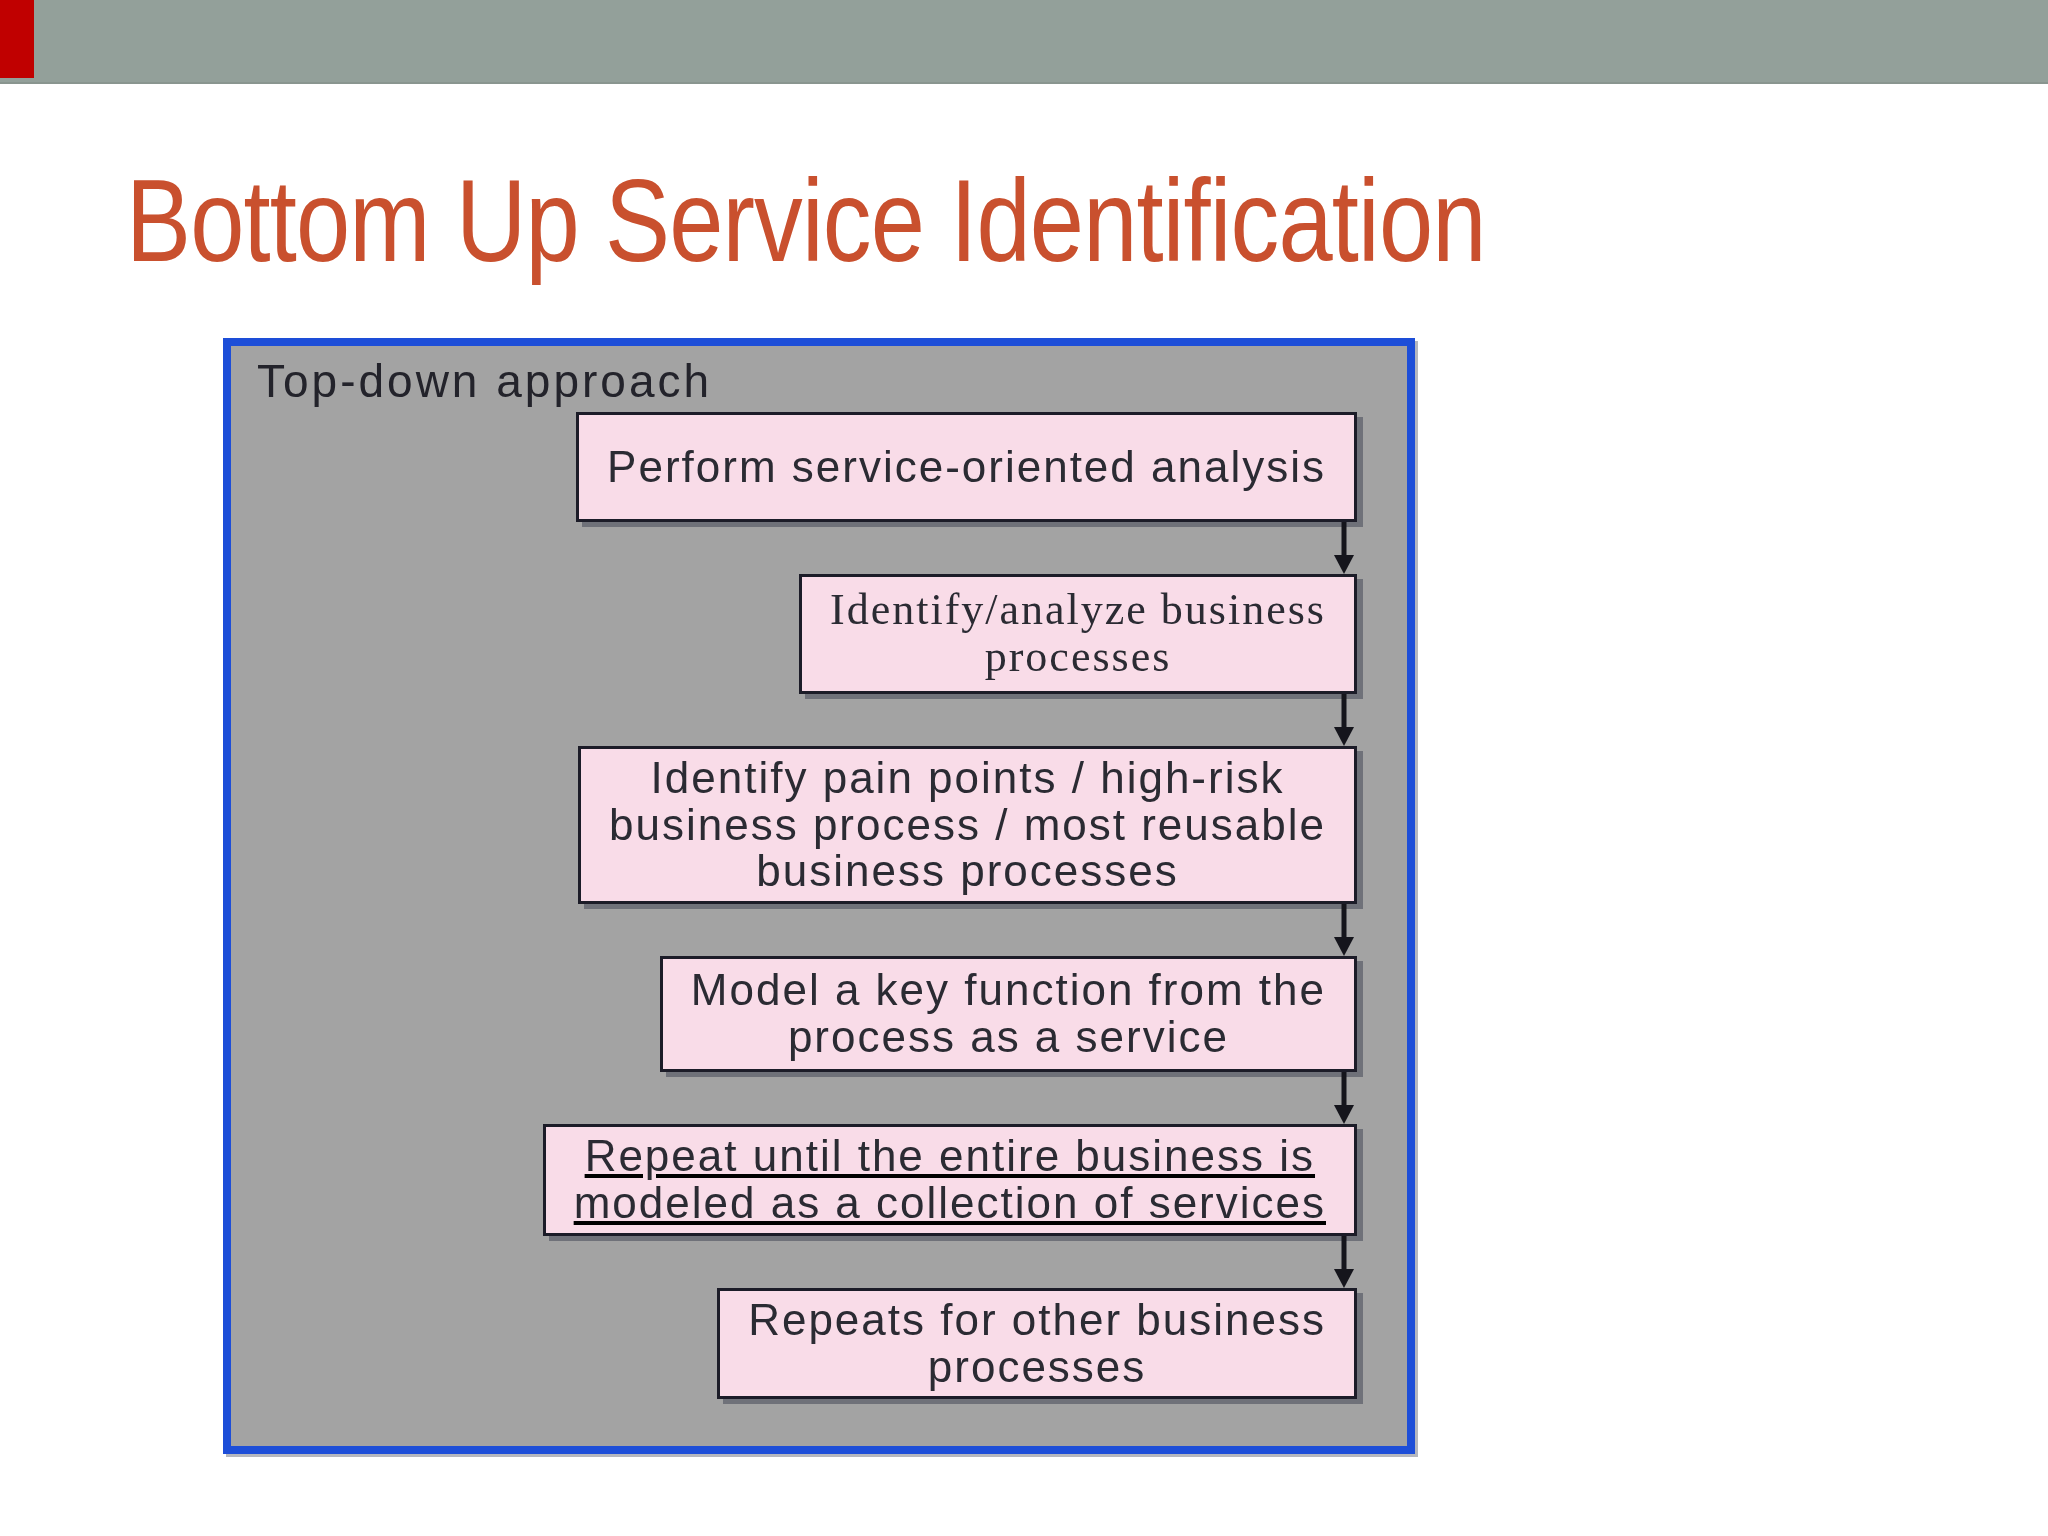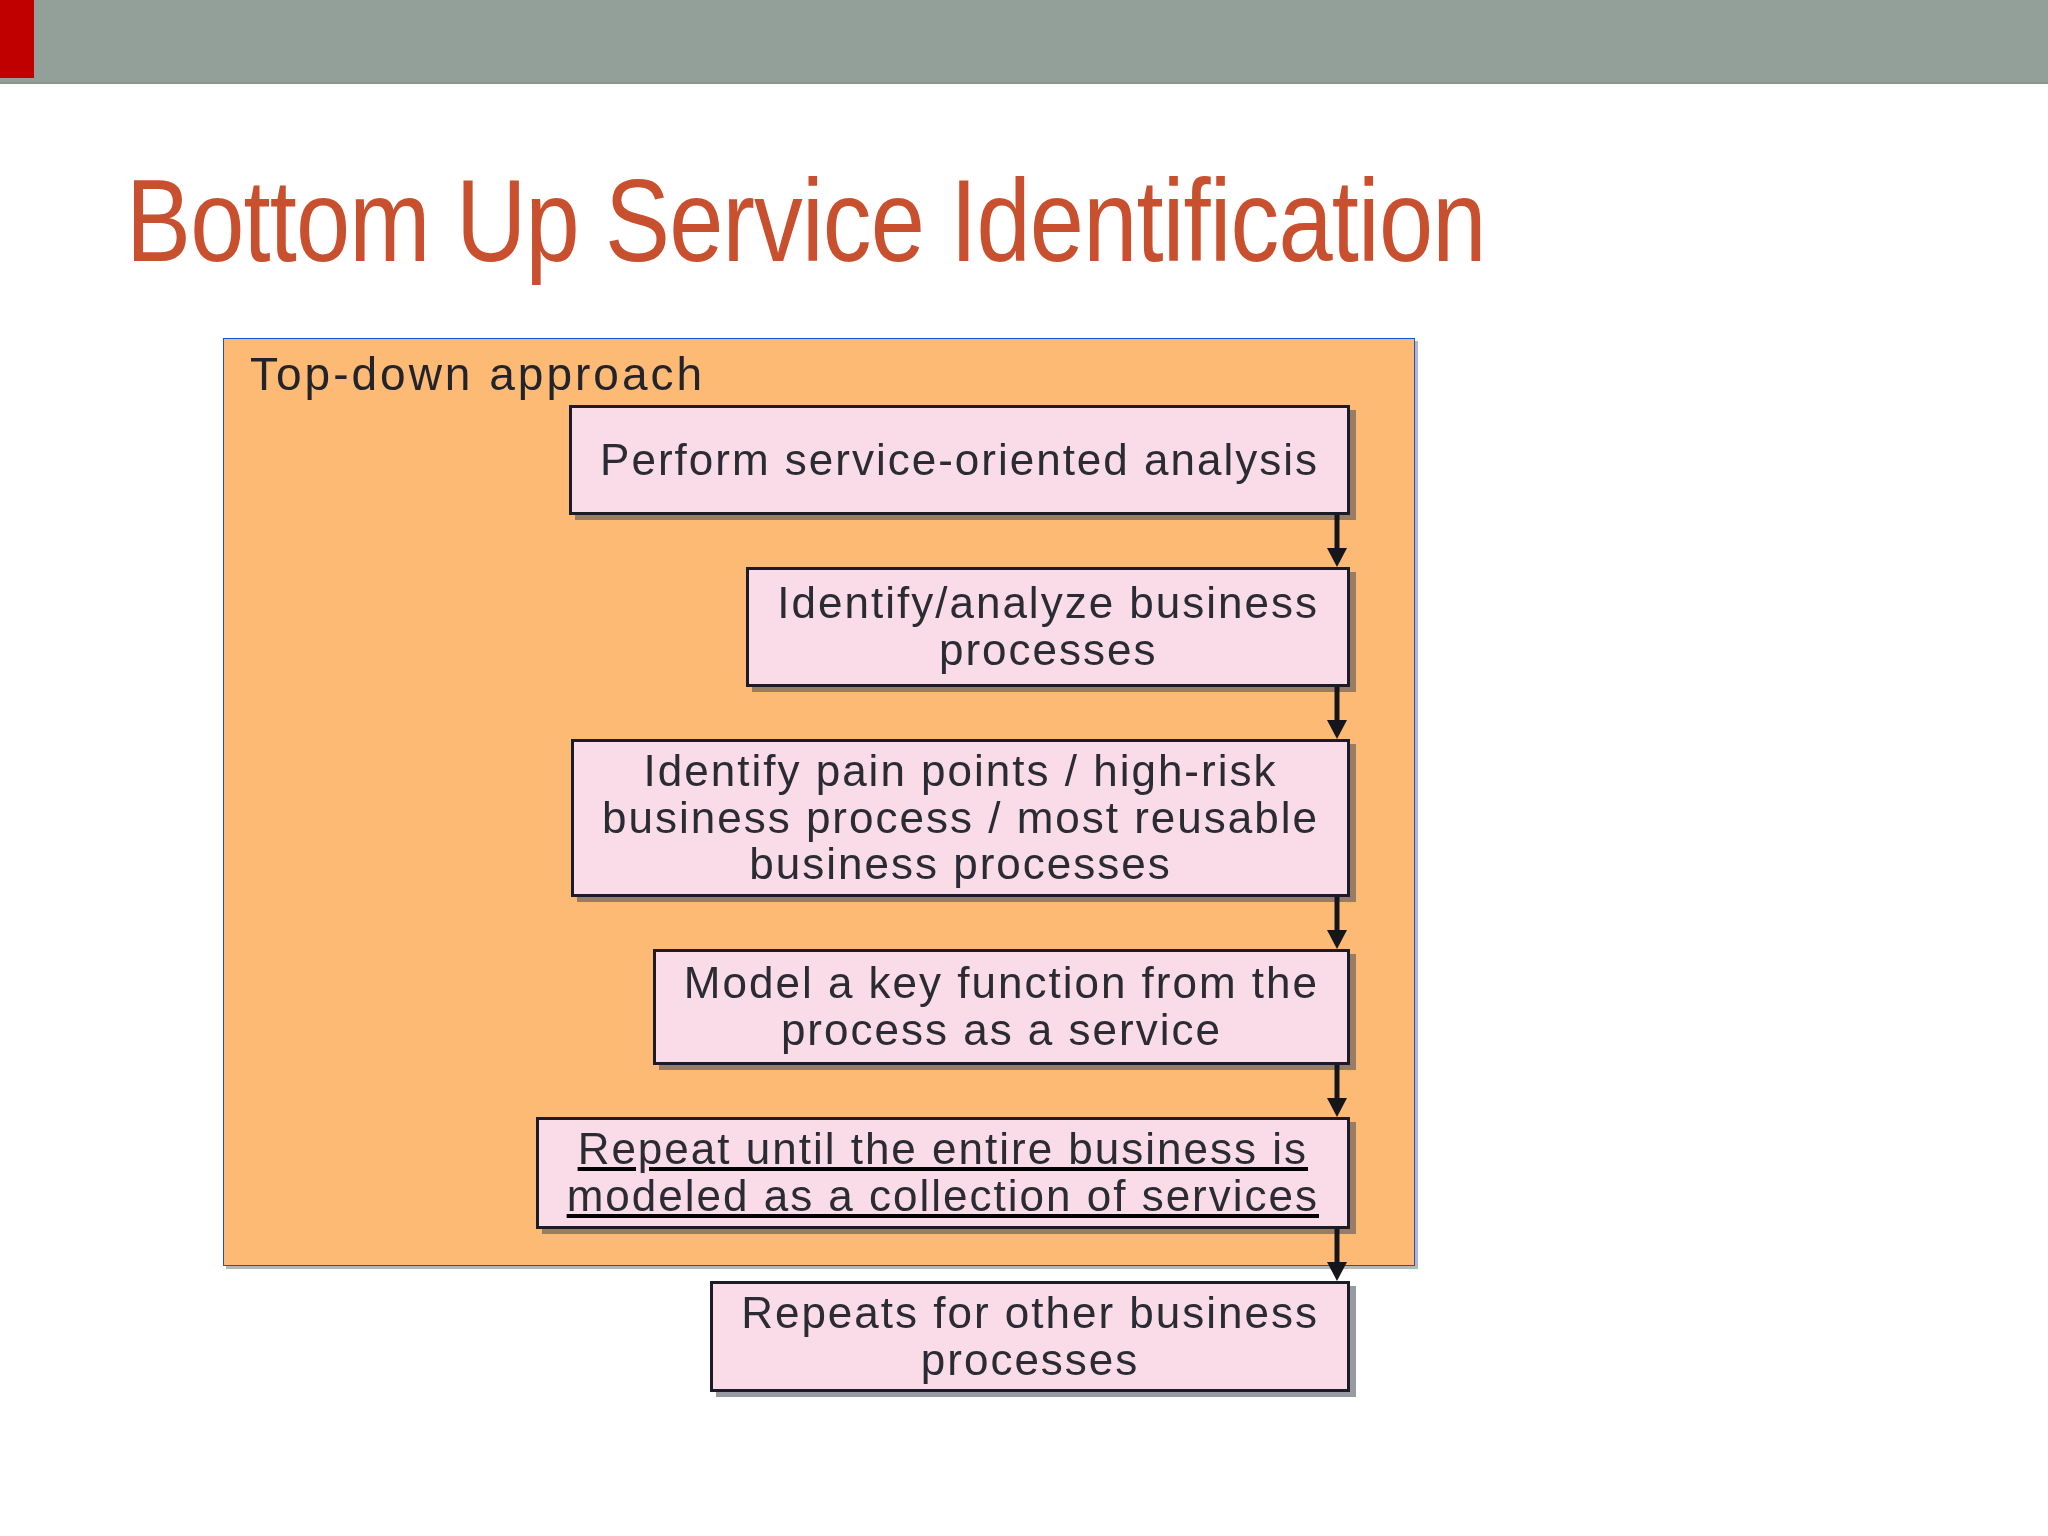--- a/index.html
+++ b/index.html
@@ -46,24 +46,24 @@
     transform-origin: left top;
     line-height: 1.1;
   }
 
   
   .panel {
     position: absolute;
     left: 223px;
     top: 338px;
     width: 1192px;
-    height: 928px;
+    height: 1116px;
     box-sizing: border-box;
-    background: #fdba74;
-    border: 1px solid #1d4ed8;
+    background: #a3a3a3;
+    border: 8px solid #1d4ed8;
     box-shadow: 3px 3px 0 rgba(90,95,110,0.45);
   }
   .panel-label {
     position: absolute;
     left: 26px;
     top: 8px;
     font-size: 46px;
     letter-spacing: 3px;
     color: #23232b;
     white-space: nowrap;
@@ -91,21 +91,21 @@
     padding: 6px 28px;
   }
   .step-label {
     font-size: 44px;
     line-height: 1.06;
     letter-spacing: 2px;
     color: #2b2b33;
     white-space: pre-line;
   }
   .s1 { min-height: 110px; }
-  .s2 { min-height: 120px; }
+  .s2 { min-height: 120px; font-family: Liberation Serif, serif; }
   .s3 { min-height: 124px; }
   .s4 { min-height: 116px; margin-left: 48px; }
   .s5 { min-height: 112px; text-decoration: underline; }
   .s6 { min-height: 110px; }
 
   .arrow-cell {
     height: 52px;
     flex: none;
     display: flex;
     align-items: center;

